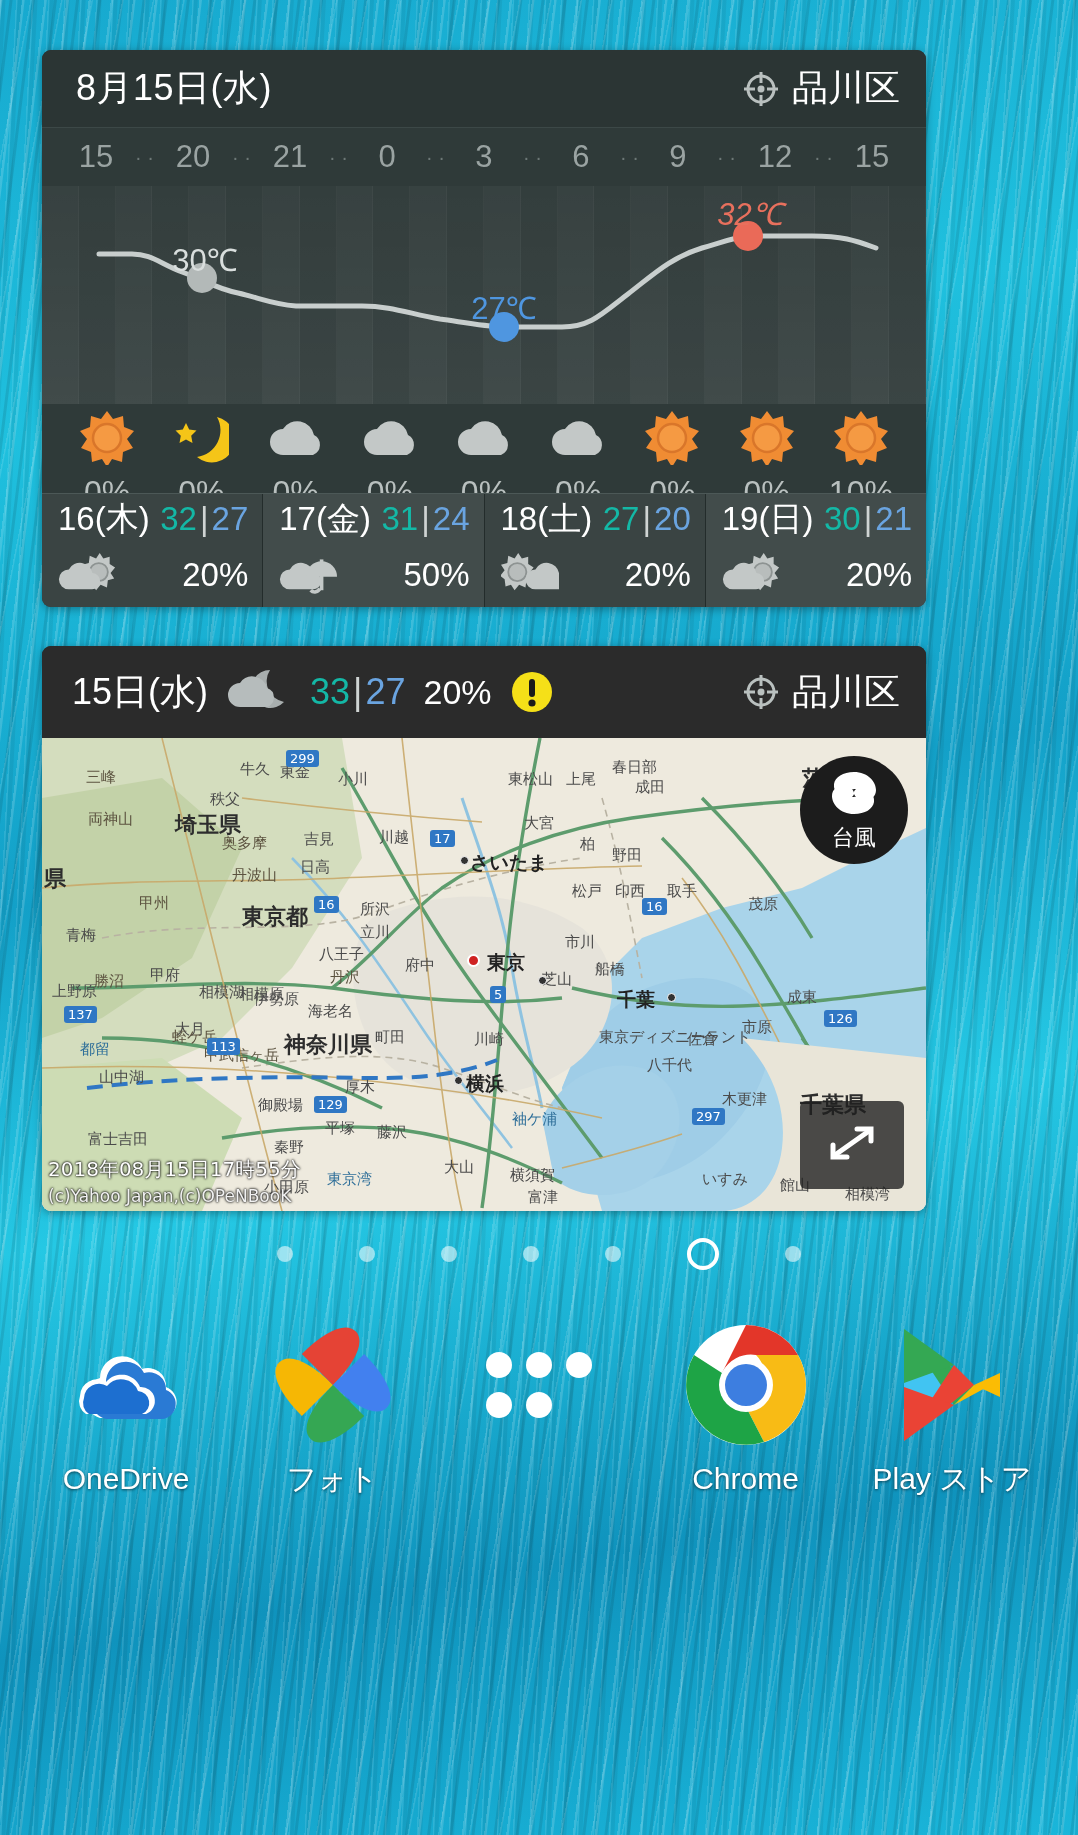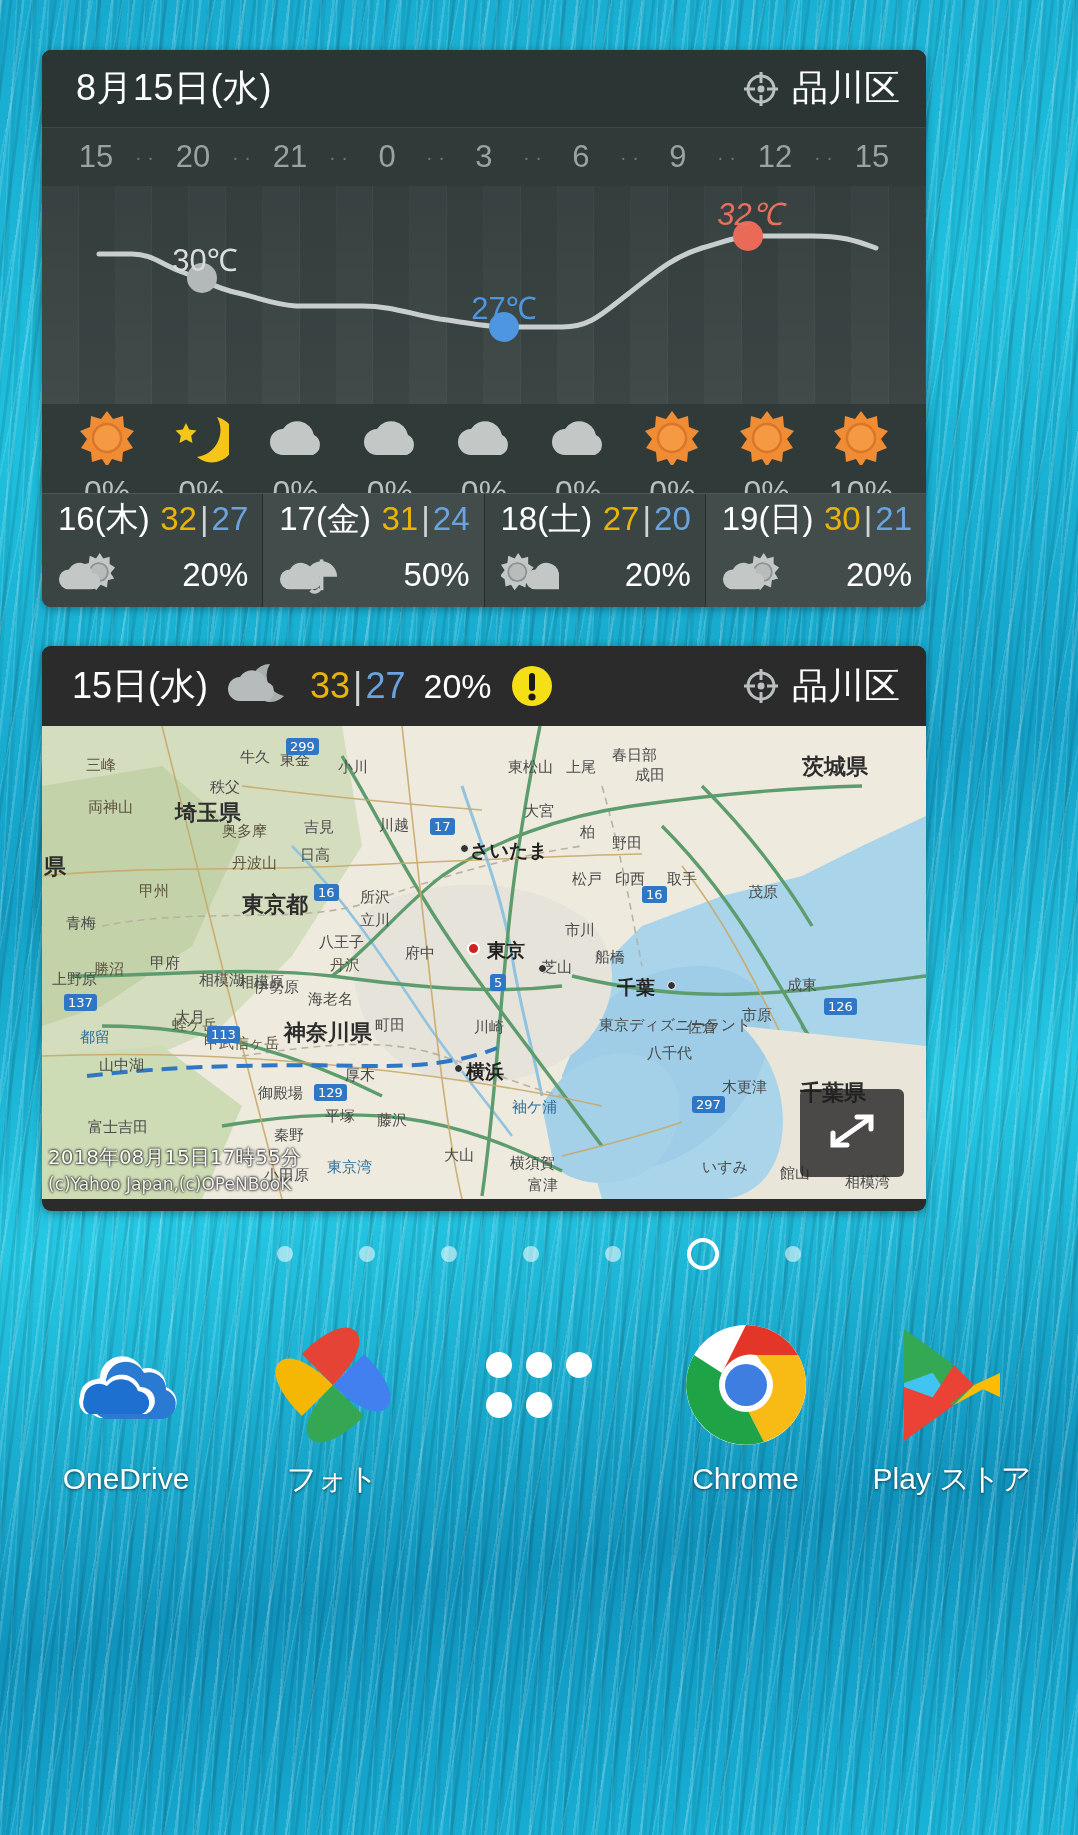--- a/index.html
+++ b/index.html
@@ -124,29 +124,29 @@
     padding: 8px 14px 6px 16px;
     border-right: 1px solid #232c2b;
     display: flex; flex-direction: column; justify-content: center;
   }
   .day-card:last-child { border-right: none; }
   .day-card.shade-a { background: #3a4443; }
   .day-card.shade-b { background: #424c4b; }
   .day-top { display: flex; align-items: baseline; gap: 10px; }
   .day-name { color: #ffffff; font-size: 33px; }
   .day-temps { margin-left: auto; font-size: 33px; white-space: nowrap; }
-  .t-max { color: #eab308; }
+  .t-max { color: #14b8a6; }
   .t-sep { color: #cfd4d3; padding: 0 3px; }
   .t-min { color: #6aa4e0; }
   .day-bot { display: flex; align-items: center; margin-top: 2px; }
   .day-pop { margin-left: auto; color: #ffffff; font-size: 33px; }
 
   
   #map-header {
-    height: 80px;
+    height: 92px;
     background: #2b2b2b;
     display: flex; align-items: center;
     padding: 0 26px 0 30px;
     gap: 18px;
   }
   #map-header .m-date { color: #ffffff; font-size: 36px; }
   #map-header .m-temps { font-size: 36px; white-space: nowrap; }
   #map-header .m-pop { color: #ffffff; font-size: 34px; }
   .alert-icon { width: 44px; height: 44px; display: block; }
   #map-loc { display: flex; align-items: center; gap: 12px; }
@@ -634,20 +634,29 @@
     <span class="rd-shield" style="left:272px; top:158px;">16</span>
     <span class="rd-shield" style="left:600px; top:160px;">16</span>
     <span class="rd-shield" style="left:782px; top:272px;">126</span>
     <span class="rd-shield" style="left:650px; top:370px;">297</span>
     <span class="rd-shield" style="left:448px; top:248px;">5</span>
     <span class="rd-shield" style="left: 22px; top:268px;">137</span>
     <span class="rd-shield" style="left:165px; top:300px;">113</span>
     <span class="rd-shield" style="left:272px; top:358px;">129</span>
     <span class="rd-shield" style="left:244px; top: 12px;">299</span>
 
+    <div id="typhoon-badge">
+      <span class="t-icon">
+        <svg width="56" height="50" viewBox="0 0 56 50">
+          <path d="M28 4 C42 4 50 14 50 22 C50 30 42 34 34 31 C28 29 26 24 30 21 C24 20 20 26 23 32 C14 31 7 24 8 16 C9 9 17 4 28 4 Z" fill="#ffffff"></path>
+          <path d="M28 46 C14 46 6 36 6 28 C6 20 14 16 22 19 C28 21 30 26 26 29 C32 30 36 24 33 18 C42 19 49 26 48 34 C47 41 39 46 28 46 Z" fill="#ffffff"></path>
+        </svg>
+      </span>
+      <span class="t-label">台風</span>
+    </div>
 
     <div id="map-expand">
       <span>
         <svg width="74" height="64" viewBox="0 0 74 64">
           <g stroke="#ffffff" stroke-width="5" stroke-linecap="round" fill="none">
             <line x1="20" y1="44" x2="54" y2="20"></line>
             <polyline points="42,18 56,18 56,30"></polyline>
             <polyline points="32,46 18,46 18,34"></polyline>
           </g>
         </svg>

